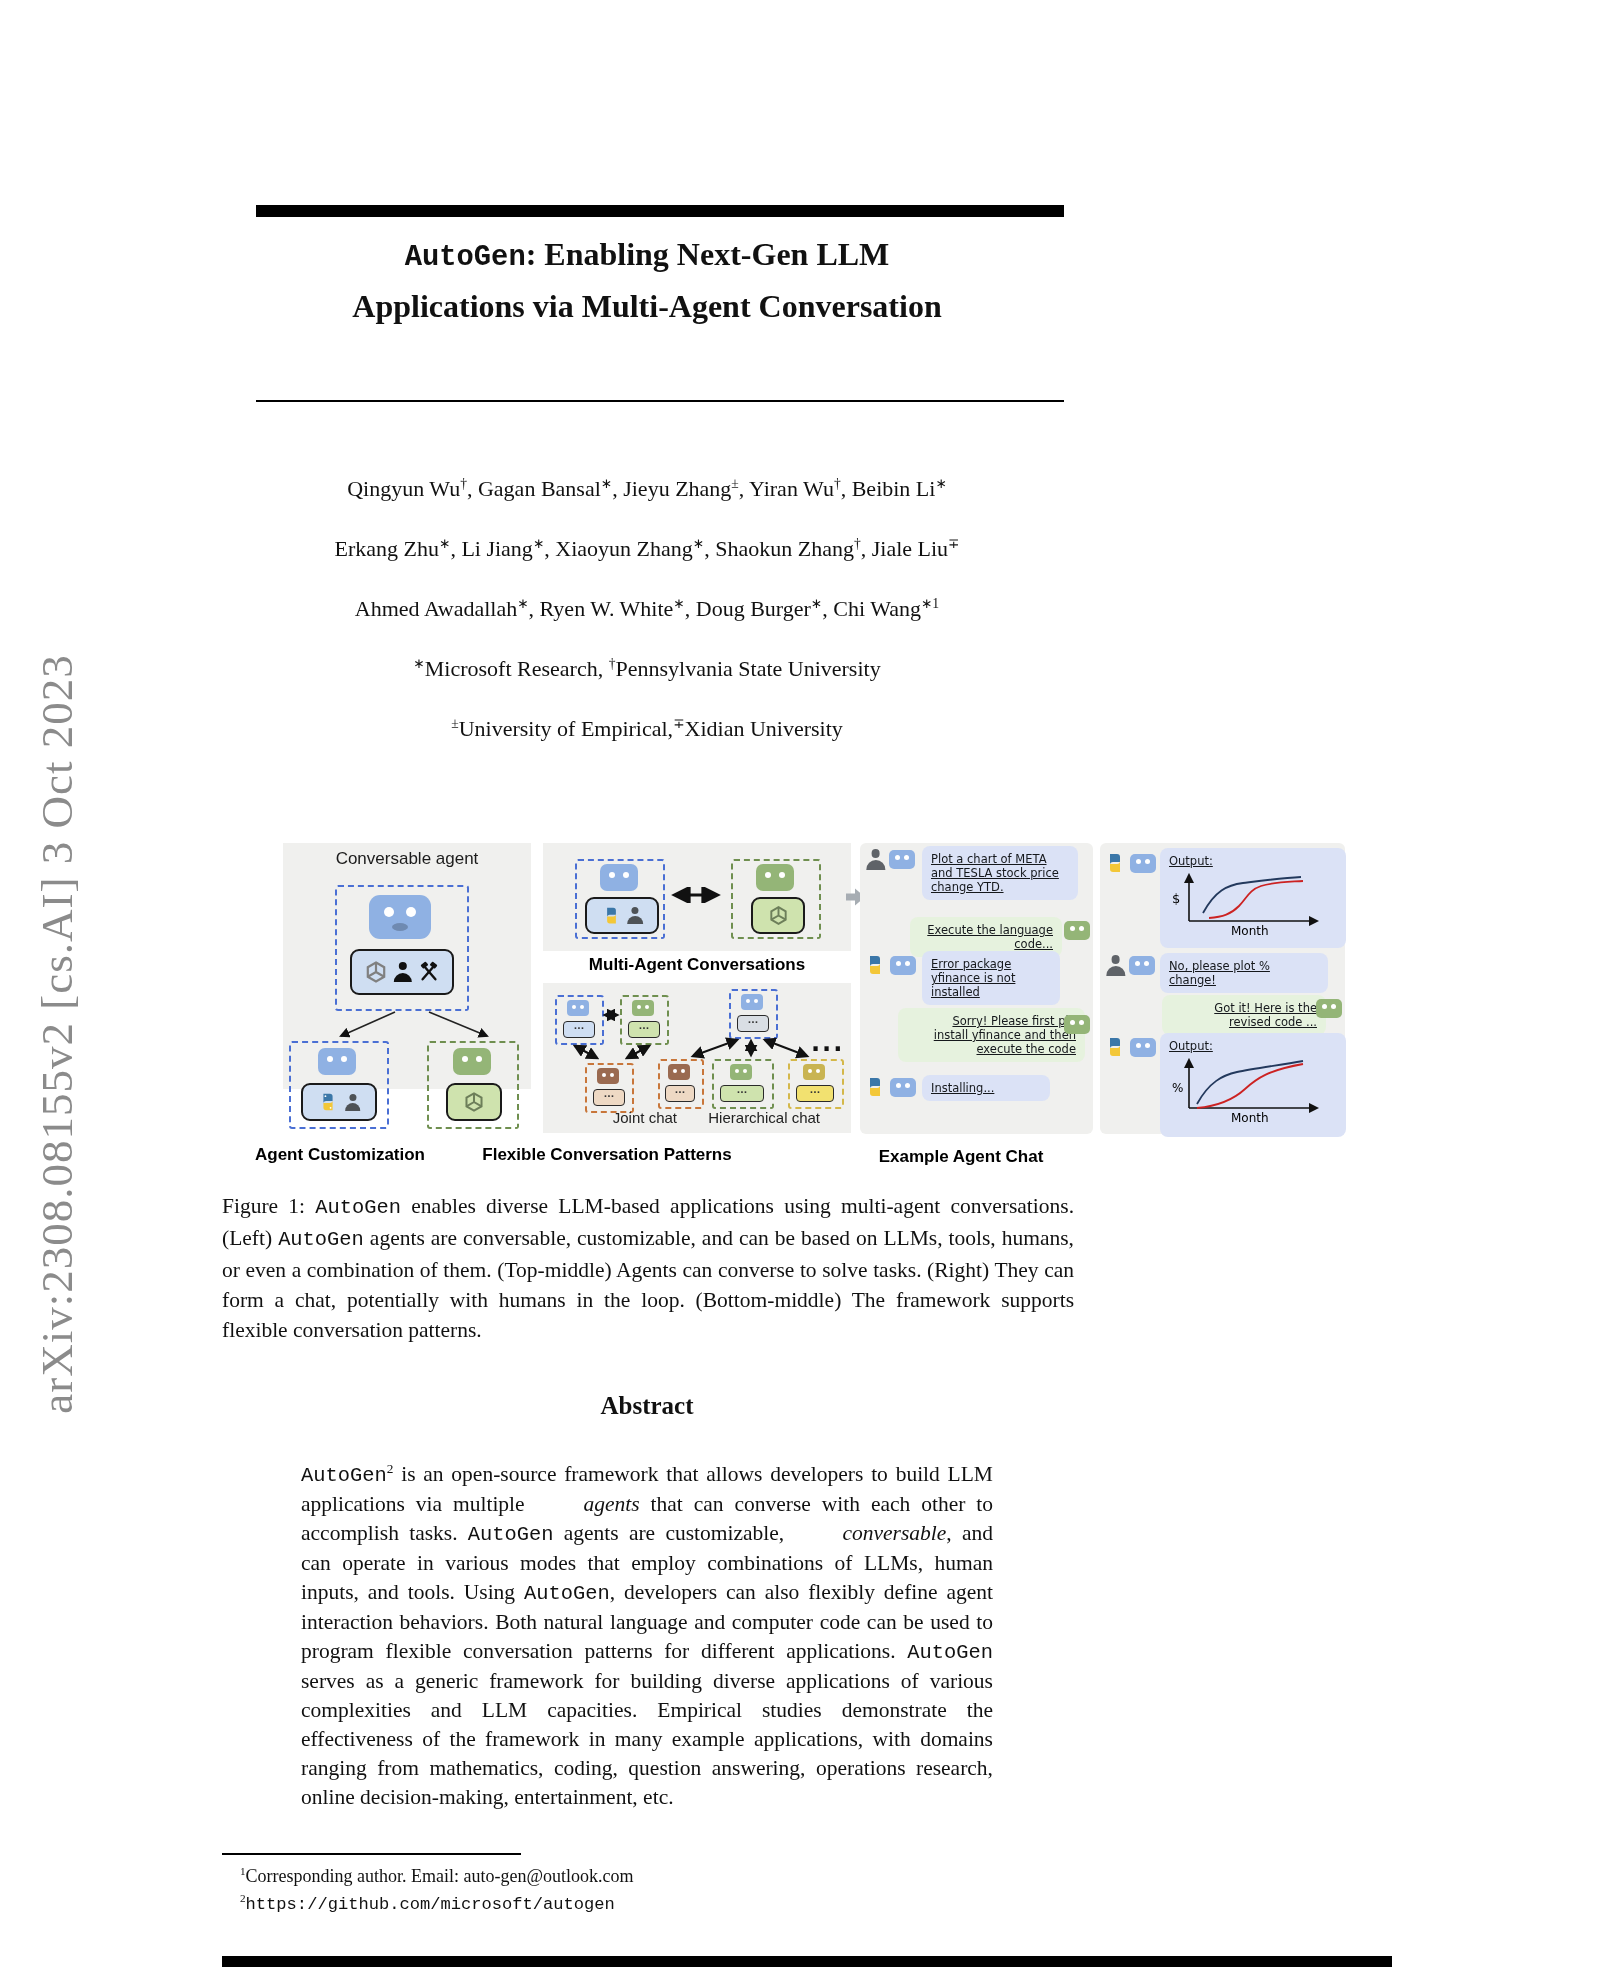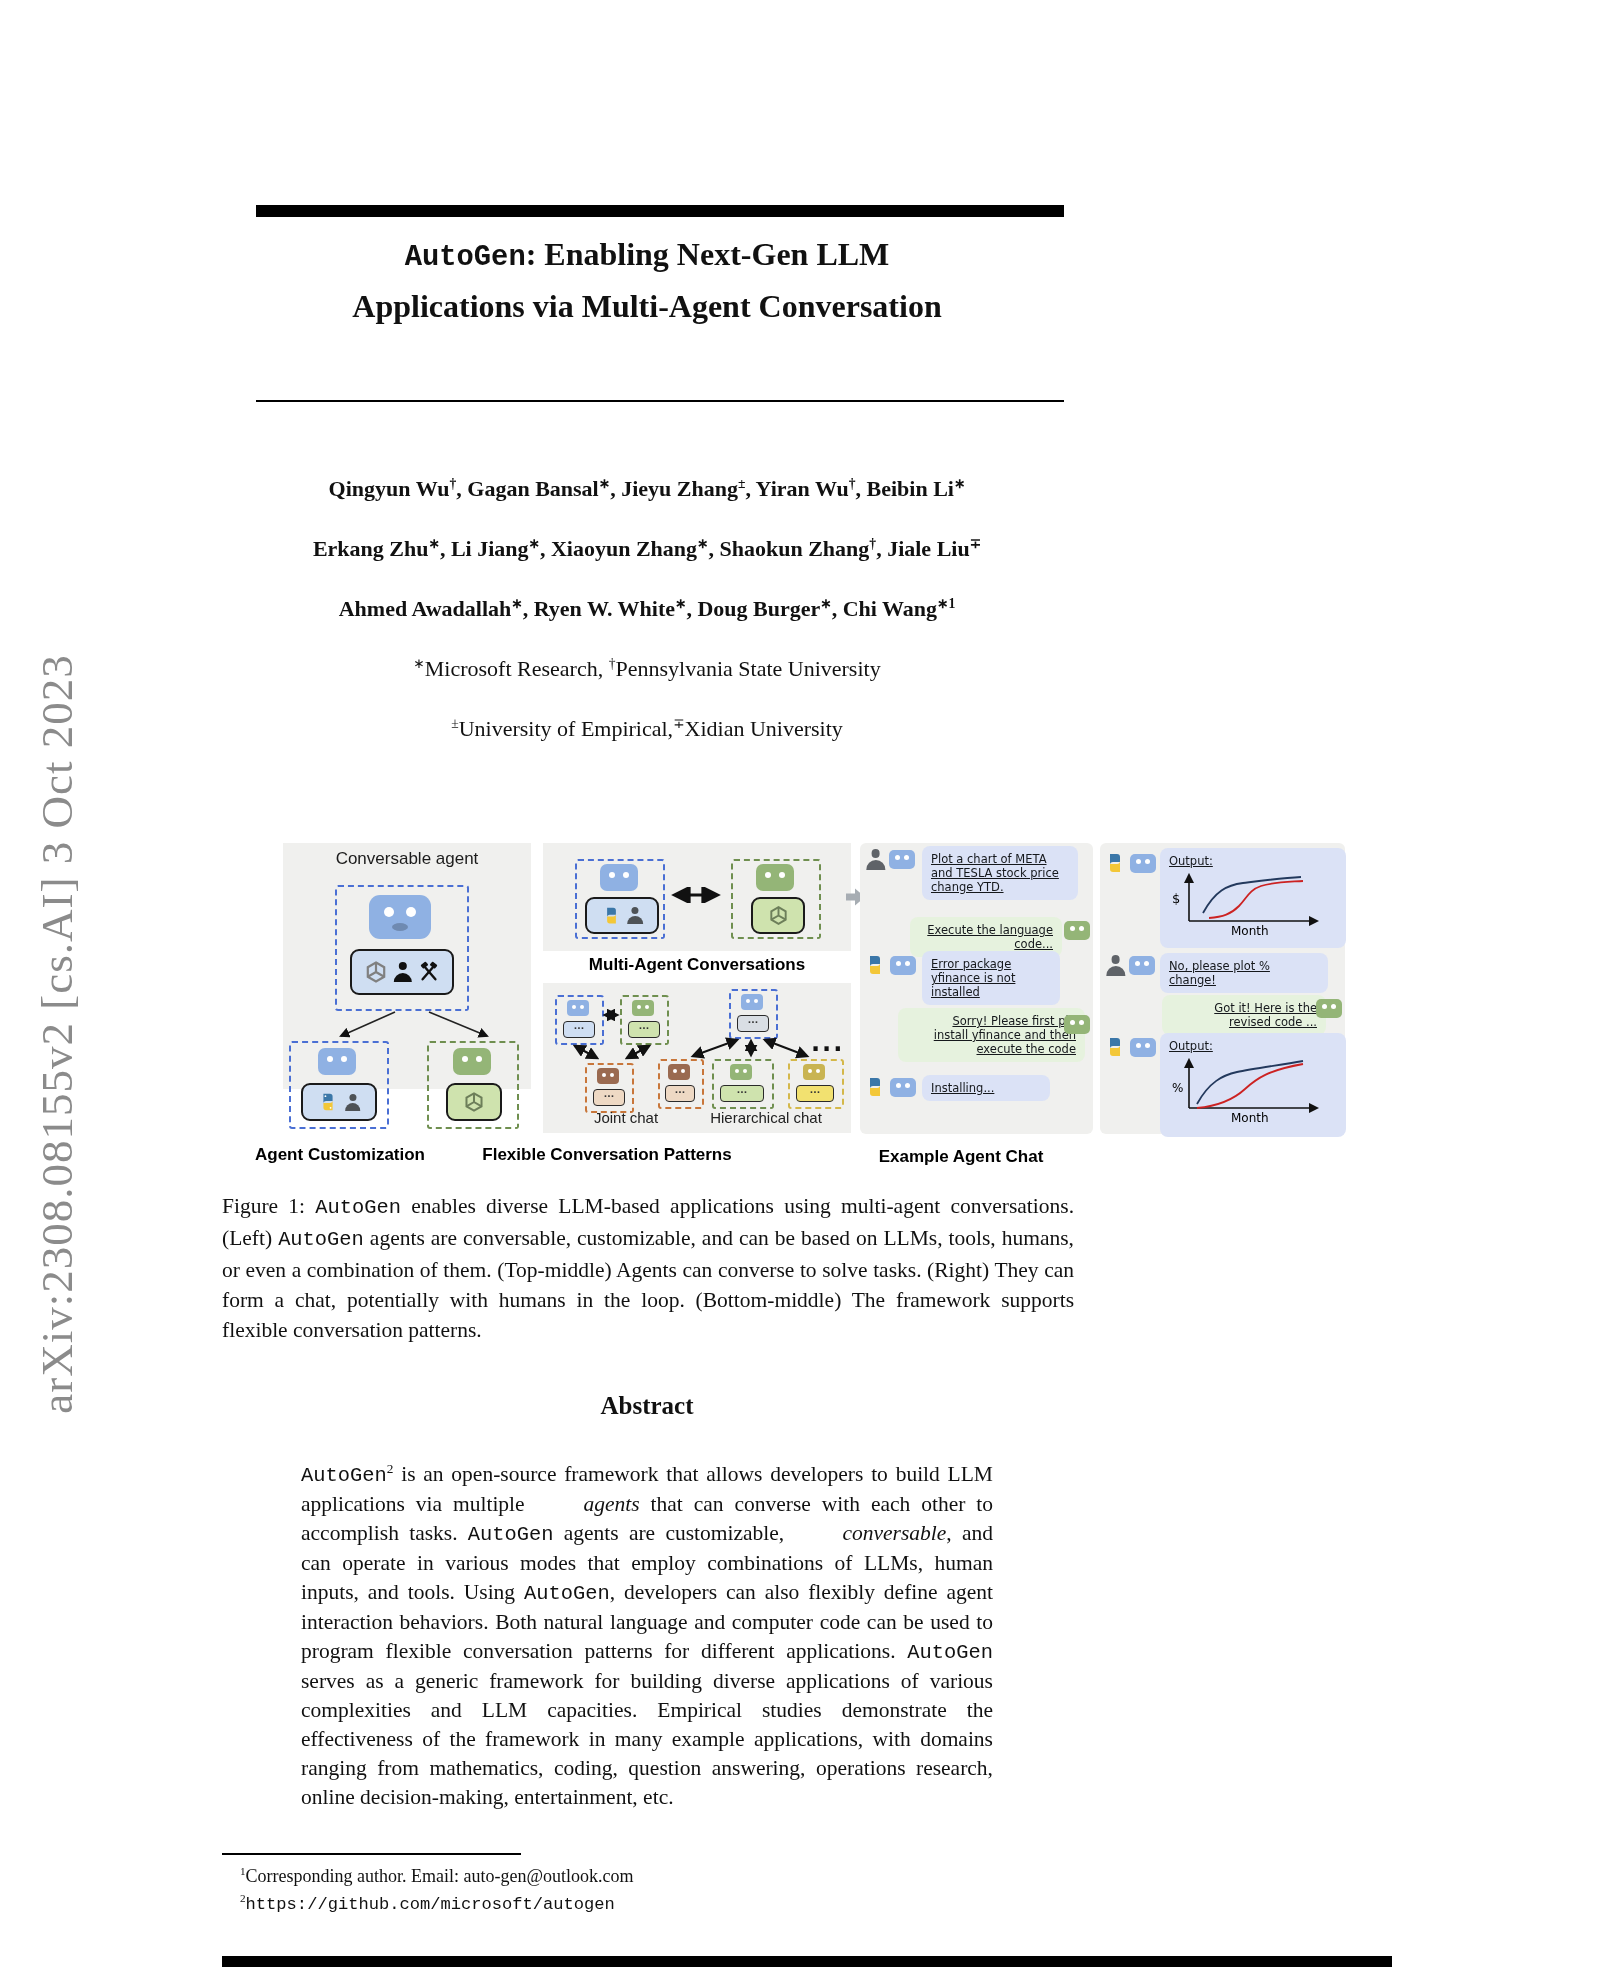--- a/index.html
+++ b/index.html
@@ -13,30 +13,30 @@
   .arxiv{position:absolute;left:-423px;top:1008px;width:960px;height:52px;
          font-size:45px;letter-spacing:1px;color:#8b8b8b;text-align:center;
          transform:rotate(-90deg);}
   
   .rule{position:absolute;background:#000;}
   
   .title{position:absolute;left:222px;top:230px;width:850px;text-align:center;
          font-weight:bold;font-size:32px;line-height:49px;}
   .title .mono{font-size:0.9em;}
   .authors{position:absolute;left:222px;width:850px;text-align:center;
-           font-weight:bold;font-size:22px;}
+           font-weight:normal;font-size:22px;}
   .affil{position:absolute;left:222px;width:850px;text-align:center;font-size:22px;}
   
   .fig{position:absolute;left:283px;top:843px;width:1062px;height:292px;}
   .panel{position:absolute;background:#f0f0ee;}
   .figtext{font-family:"Liberation Sans",sans-serif;color:#1c1c1c;}
   .figcap{position:absolute;font-family:"Liberation Sans",sans-serif;font-weight:bold;
           font-size:17px;text-align:center;color:#000;}
   .sublabel{position:absolute;font-family:"Liberation Sans",sans-serif;font-size:15px;
-            text-align:center;color:#222;padding-left:16px;}
+            text-align:right;color:#222;}
   .dash{position:absolute;border-radius:3px;}
   .b-blue{border:2.5px dashed #4a6fd4;}
   .b-green{border:2.5px dashed #6f8f4f;}
   .b-brown{border:2px dashed #c8763a;}
   .b-yellow{border:2px dashed #d4b84a;}
   .b-blue-t{border:2px dashed #4a6fd4;}
   .b-green-t{border:2px dashed #6f8f4f;}
   
   .bot{position:relative;display:inline-block;}
   .bot::before{content:"";position:absolute;background:#fff;border-radius:50%;}

